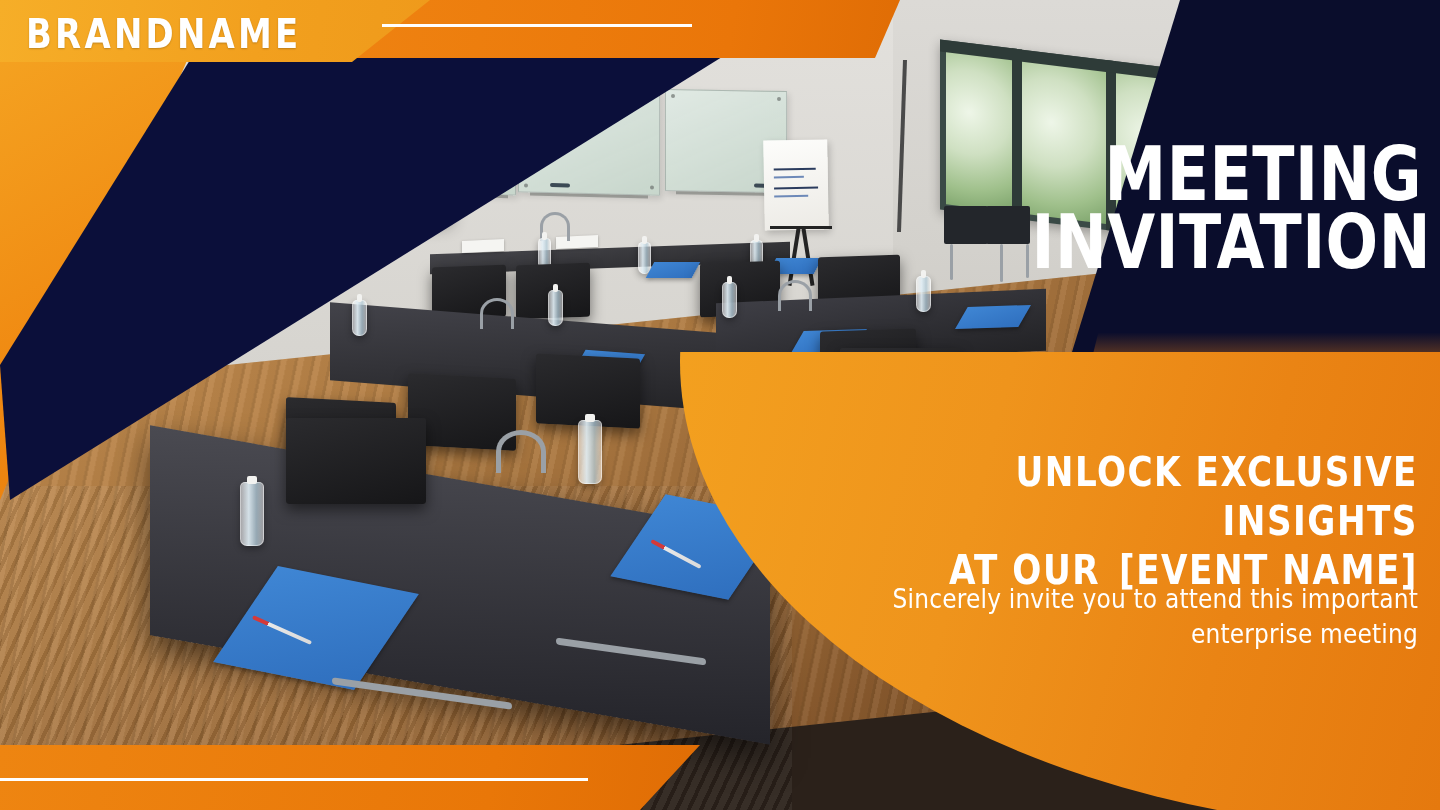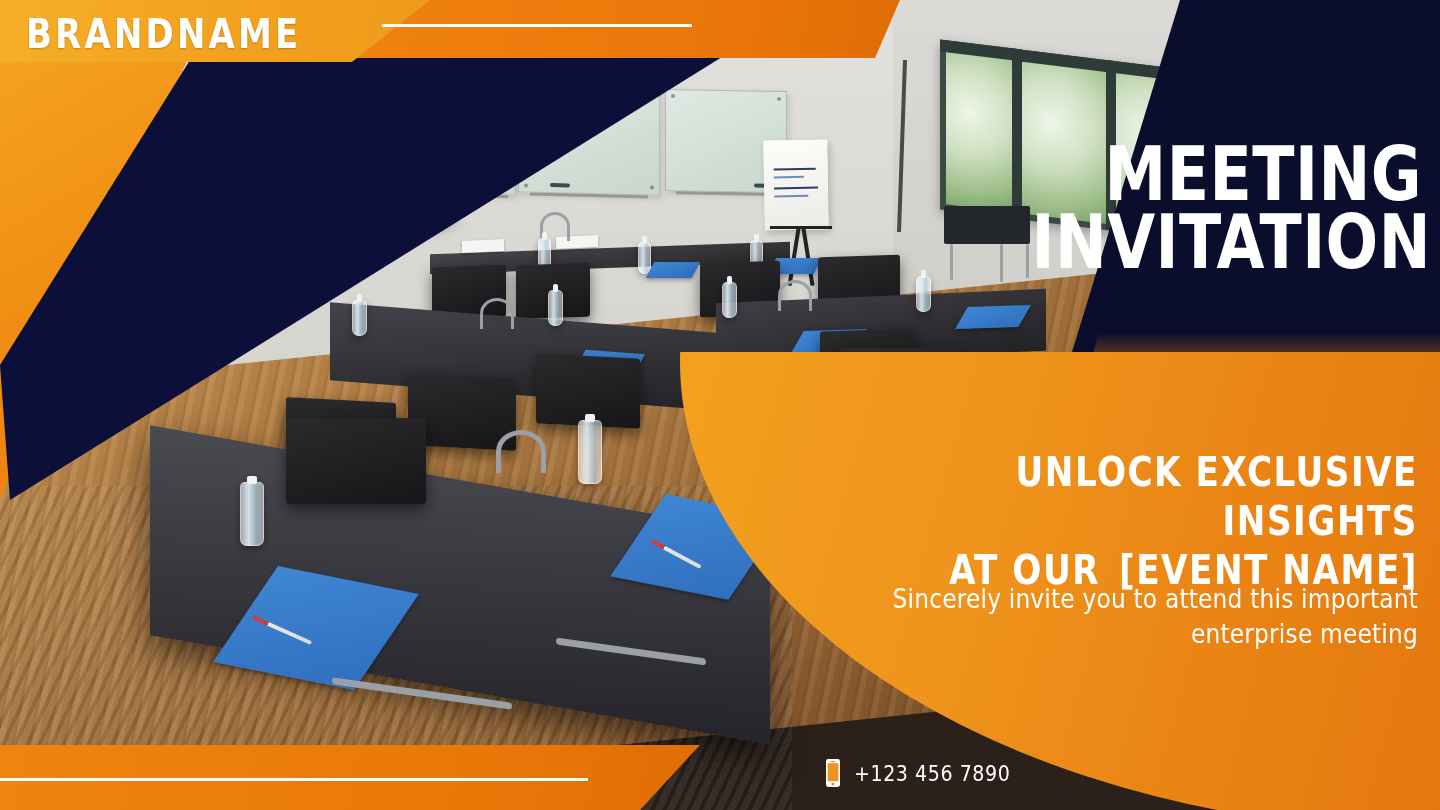--- a/index.html
+++ b/index.html
@@ -305,24 +305,15 @@
     <div>UNLOCK EXCLUSIVE INSIGHTS</div>
     <div class="l2"><span>AT OUR</span><span class="gap"></span><span>[EVENT NAME]</span></div>
   </div>
 
   <div class="subtitle">
     <div>Sincerely invite you to attend this important</div>
     <div>enterprise meeting</div>
   </div>
 
   <div class="contact">
-    <div class="citem phone">
-      <svg width="20" height="32" viewBox="0 0 20 32">
-        <rect x="3" y="2" width="14" height="28" rx="2.4" fill="#fff"></rect>
-        <rect x="4.6" y="6.2" width="10.8" height="18" fill="#ef9320"></rect>
-        <rect x="7.6" y="4.0" width="4.8" height="1.2" rx="0.6" fill="#ef9320"></rect>
-        <circle cx="10" cy="27" r="1.5" fill="#ef9320"></circle>
-      </svg>
-      <span class="ctext">+123 456 7890</span>
-    </div>
   </div>
 
 </div>
 
 </body></html>

